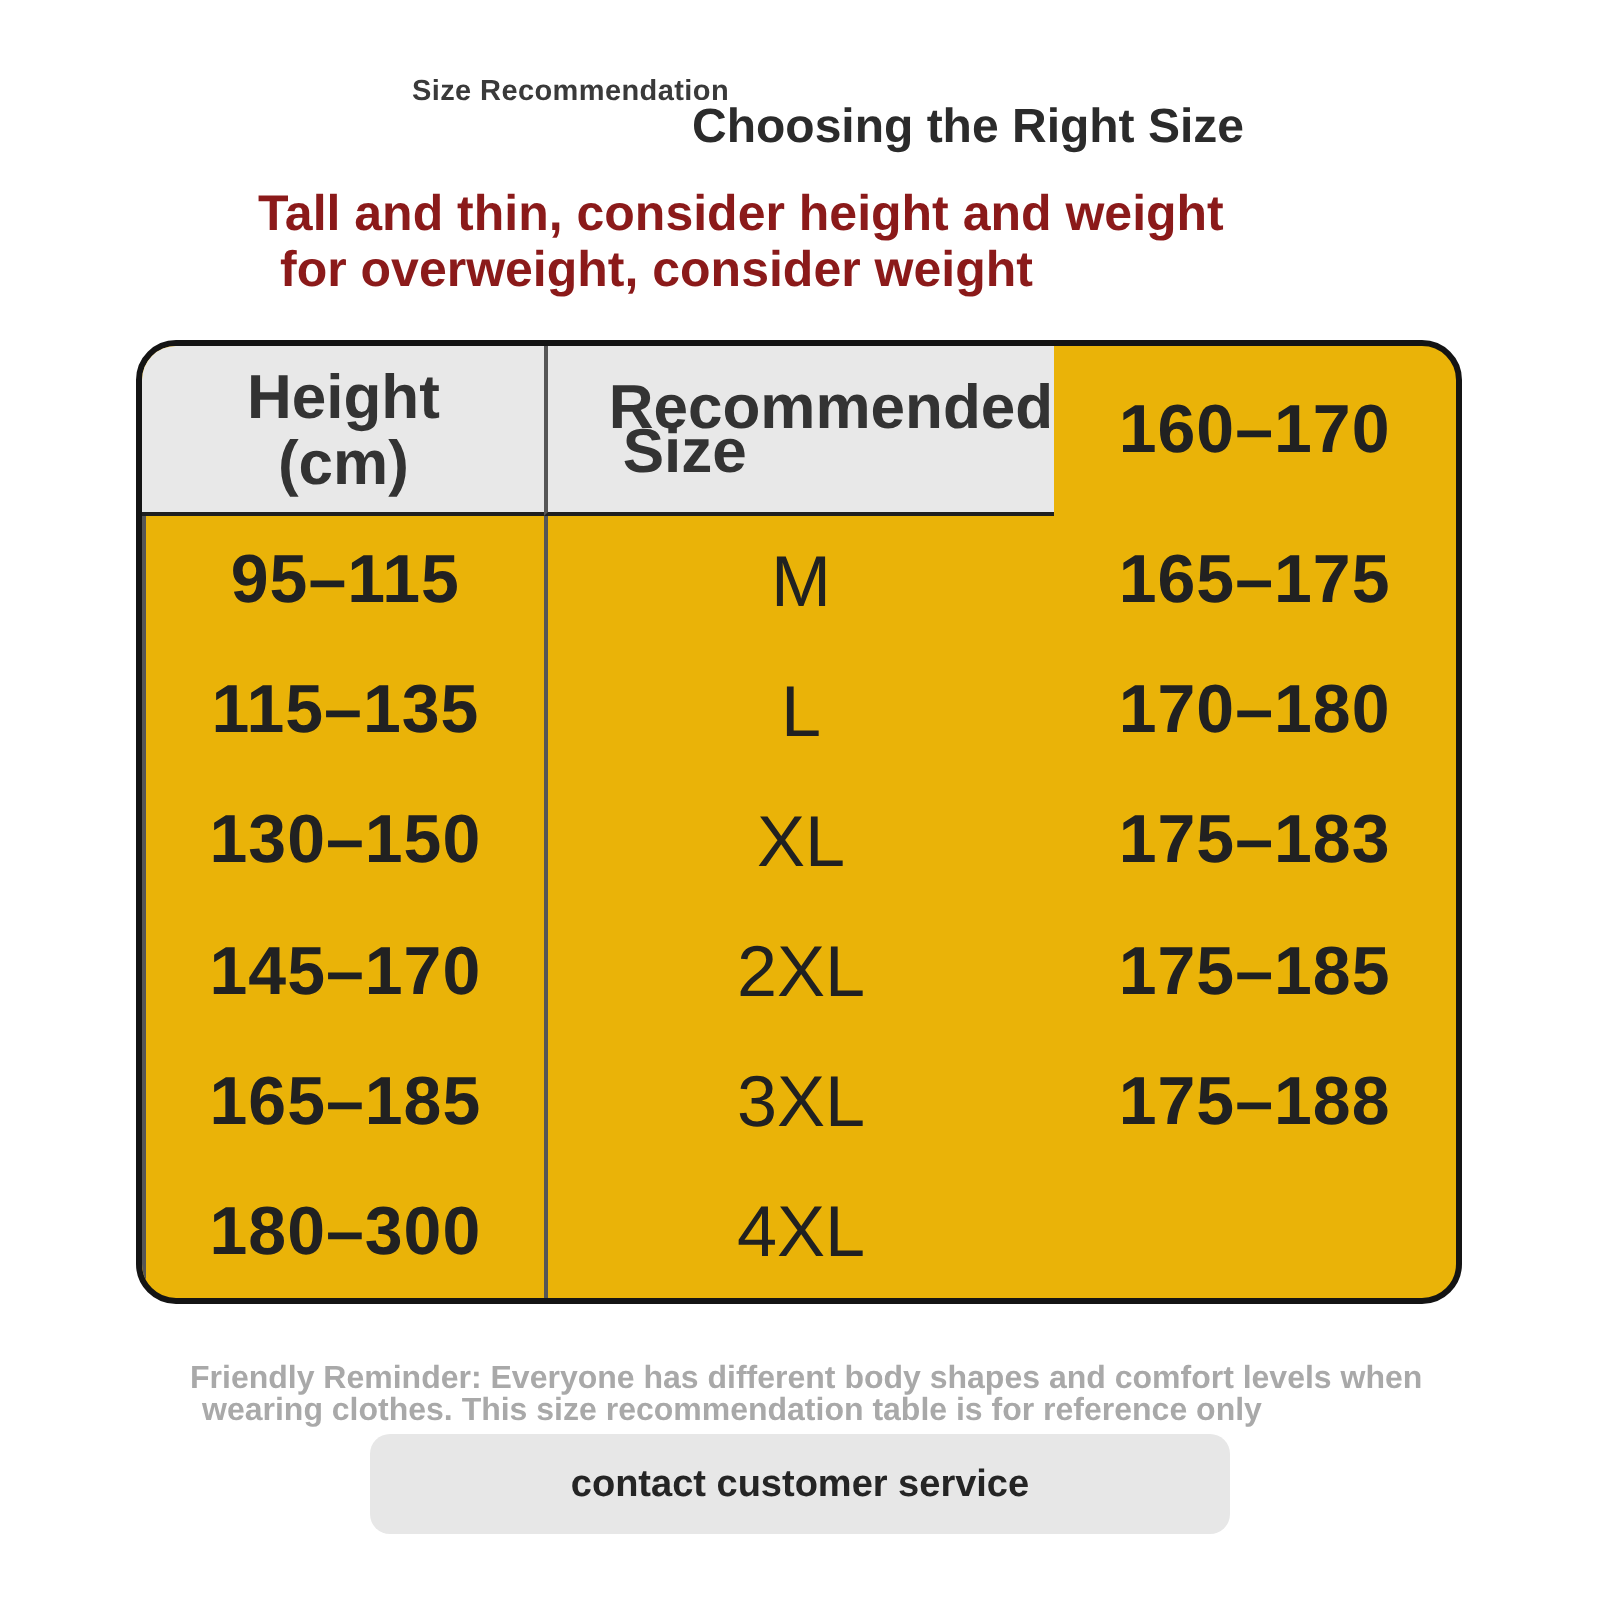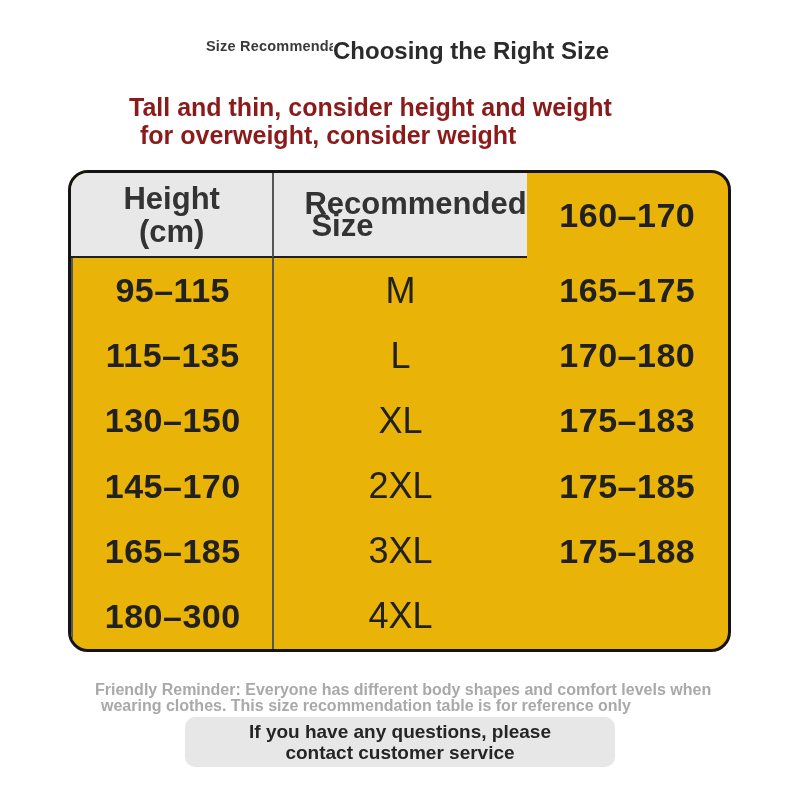--- a/index.html
+++ b/index.html
@@ -24,21 +24,21 @@
     font-weight: bold;
     color: #3a3a3a;
     letter-spacing: 0.2px;
     white-space: nowrap;
     z-index: 1;
   }
   .page-title {
     position: absolute;
     left: 330px;
     top: 34px;
-    margin: 3px;
+    margin: 16px;
     font-size: 24px;
     font-weight: bold;
     color: #2b2b2b;
     background: #ffffff;
     white-space: nowrap;
     z-index: 2;
   }
   
   .notice {
     position: absolute;
@@ -196,17 +196,16 @@
     <div class="cell body-num c2">180–300</div>
     <div class="cell body-size c3">4XL</div>
   </div>
 
   <div class="reminder">
     <div class="line1">Friendly Reminder: Everyone has different body shapes and comfort levels when</div>
     <div class="line2">wearing clothes. This size recommendation table is for reference only</div>
   </div>
 
   <button class="contact-btn">
-    <div>If you have any questions, please</div>
     <div>contact customer service</div>
   </button>
 
 </div>
 
 </body></html>

